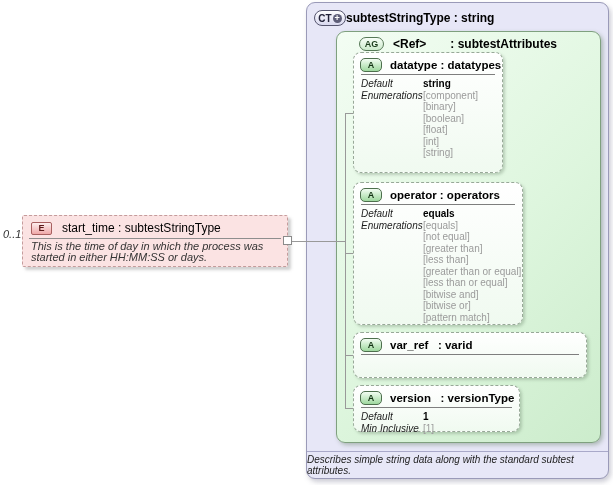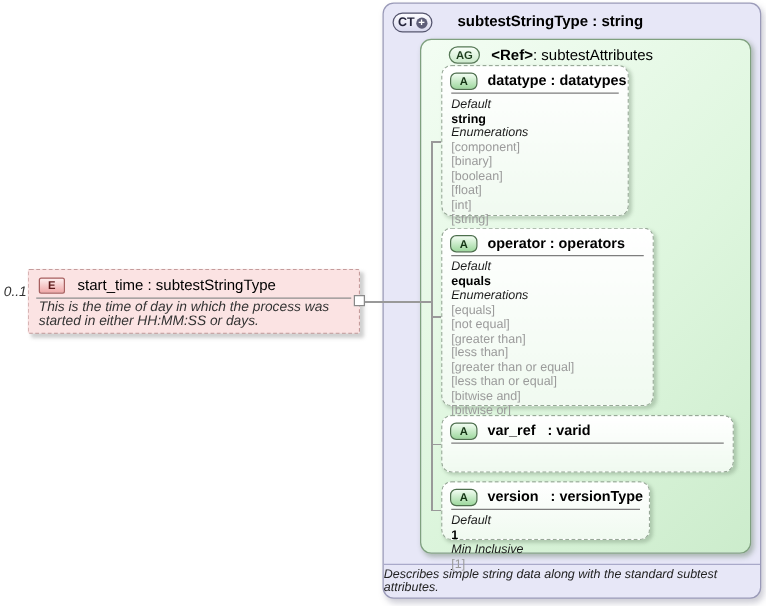--- a/index.html
+++ b/index.html
@@ -37,21 +37,21 @@
     background:#fff;border:1px solid #8a8a8a;z-index:30;
   }
   
   .connectors{position:absolute;left:0;top:0;z-index:20;pointer-events:none;}
   
   .ct-box{
     position:absolute;left:306px;top:2px;width:303px;height:477px;box-sizing:border-box;
     background:#e7e7f7;border:1px solid #9a9ab8;border-radius:9px;
     box-shadow:2px 3px 5px rgba(110,110,135,0.35);
   }
-  .ct-head{display:flex;gap:20px;padding:7px 7px 5px 7px;}
+  .ct-head{display:flex;align-items:center;gap:0;padding:7px 7px 5px 7px;}
   .ct-badge{
     width:32px;height:16px;border:1px solid #55556e;border-radius:8px;gap:1px;
     background:linear-gradient(#fdfdff,#d9d9ef);color:#222238;font-size:10px;
   }
   .plus-icon{
     width:9px;height:9px;border-radius:50%;background:#5e5e78;color:#fff;
     font-size:9px;line-height:8px;text-align:center;font-weight:bold;display:inline-block;
   }
   .ct-title{font-weight:bold;font-size:12px;color:#000;white-space:pre;}
   .ct-footer{
@@ -65,36 +65,36 @@
     background:linear-gradient(135deg,#f3fdf3 0%,#def6de 55%,#cceccc 100%);
     border:1px solid #7fa07f;border-radius:9px;
     box-shadow:2px 2px 4px rgba(100,125,100,0.45);z-index:1;
   }
   .ag-head{display:flex;align-items:center;padding:5px 8px 4px 22px;}
   .ag-badge{
     width:25px;height:14px;border:1px solid #567856;border-radius:7px;
     background:linear-gradient(#f8fff8,#cceacc);color:#1d3d1d;font-size:9px;margin-right:9px;
   }
   .ag-ref{font-weight:bold;font-size:12px;color:#000;white-space:pre;}
-  .ag-type{font-weight:normal;font-size:12px;color:#000;white-space:pre;}
+  .ag-type{font-weight:bold;font-size:12px;color:#000;white-space:pre;margin-left:24px;}
   
   .attr-box{
     position:absolute;box-sizing:border-box;z-index:25;
     background:linear-gradient(#ffffff,#f0faf0);
     border:1px dashed #98a898;border-radius:8px;
     box-shadow:2px 2px 3px rgba(120,145,120,0.4);
   }
   .attr-head{display:flex;align-items:center;gap:8px;padding:4px 6px 2px 6px;height:15px;}
   .a-badge{
     width:22px;height:14px;border:1px solid #4d6f4d;border-radius:5px;
     background:linear-gradient(#f2fdf2,#9ed89e);color:#143414;font-size:9px;
   }
   .attr-title{font-weight:bold;font-size:11.5px;color:#000;white-space:pre;}
   .rows{padding:3px 7px 2px 7px;}
-  .facet-row{display:flex;line-height:11.5px;flex-direction:column;}
+  .facet-row{display:flex;line-height:11.5px;}
   .facet-label{
     width:62px;flex:none;font-style:italic;font-size:10px;color:#1c1c1c;
   }
   .facet-value{font-size:10px;color:#9b9b9b;white-space:pre;}
   .v-bold{font-weight:bold;color:#000;}
   .v-pattern{font-size:8px;color:#9b9b9b;padding-top:2px;}
   #attr-datatype{left:353px;top:52px;width:150px;height:121px;}
   #attr-operator{left:353px;top:182px;width:170px;height:143px;}
   #attr-varref  {left:353px;top:332px;width:234px;height:46px;}
   #attr-version {left:353px;top:385px;width:167px;height:47px;}

